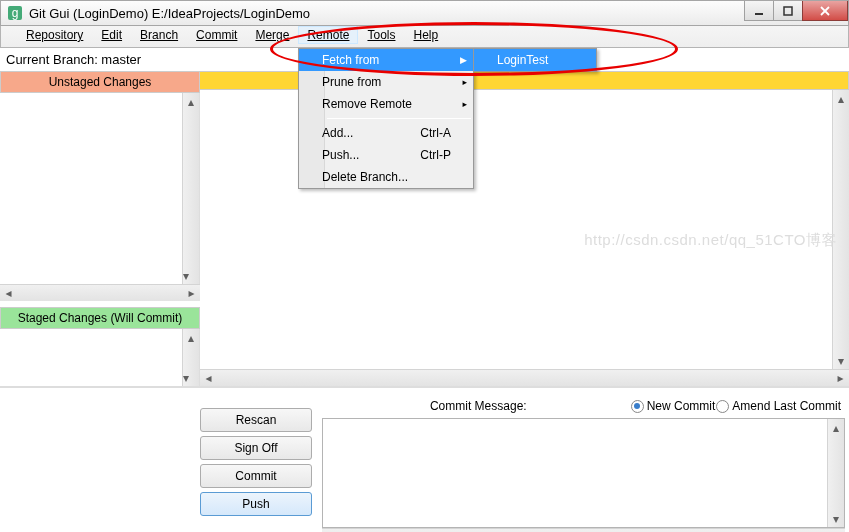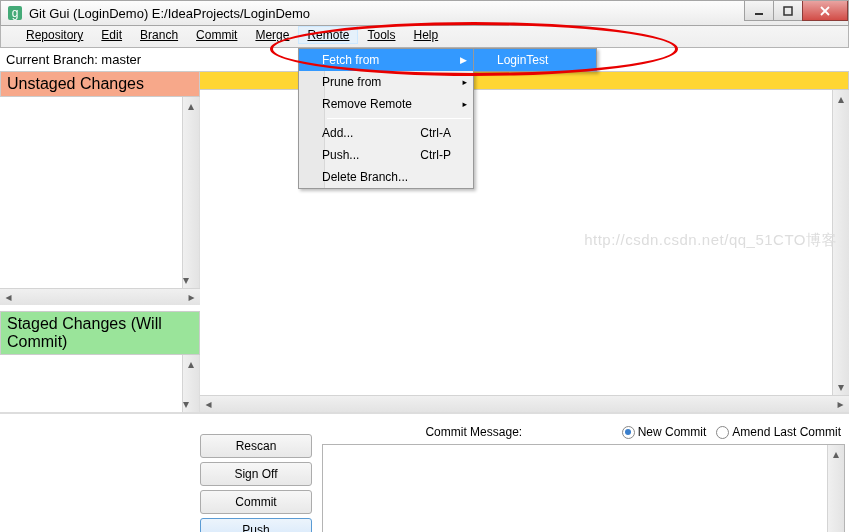--- a/index.html
+++ b/index.html
@@ -18,21 +18,21 @@
   .menubar { height: 22px; background: linear-gradient(#f5f5f5,#eee); border: 1px solid #b4b4b4; border-top: none; display: flex; align-items: flex-start; padding: 0 16px; text-decoration: underline; }
   .menu-item { padding: 2px 9px; display:flex; align-items:center; cursor:default; }
   .menu-item.open { background: #e5f1fb; border: 1px solid #cce8ff; padding:1px 8px; }
   
   
   .branch-bar { padding: 4px 6px; font-size: 13px; }
   
   
   .main { display: flex; width: 100%; }
   .left-col { width: 200px; display:flex; flex-direction:column; }
-  .panel-header { padding: 3px 6px; font-size: 16px; border:1px solid #ccc; }
+  .panel-header { padding: 3px 6px; font-size: 12px; border:1px solid #ccc;text-align:center; }
   .unstaged-hdr { background: #f7a88a; }
   .staged-hdr { background: #9ae49a; }
   .panel-body { background: #fff; position: relative; }
   .unstaged-body { height: 191px; border-right: 1px solid #ddd; }
   .staged-body { height: 57px; border-right:1px solid #ddd; }
   .vscroll { position: absolute; right: 0; top: 0; bottom: 0; width: 17px; background: linear-gradient(90deg,#f0f0f0,#e3e3e3); border-left:1px solid #d4d4d4; }
   .vscroll .arrow { height: 17px; display:flex;align-items:center;justify-content:center; color:#606060;}
   .hscroll { height: 17px; background: linear-gradient(#f0f0f0,#e3e3e3); border-top:1px solid #d4d4d4; display:flex; }
   .hscroll .arrow { width:17px; display:flex;align-items:center;justify-content:center;color:#606060;}
   .hscroll .track { flex:1; }
@@ -44,21 +44,21 @@
   .diff-body .vscroll-right { position:absolute; right:0; top:0; bottom:0; width:17px; background: linear-gradient(90deg,#f0f0f0,#e3e3e3); border-left:1px solid #d4d4d4; }
   
   
   .commit-panel { display:flex; border-top: 2px solid #ddd; padding-top: 6px; }
   .commit-buttons { width: 122px; display:flex; flex-direction:column; gap:4px; padding: 14px 10px 6px 6px; align-items:flex-end; }
   .cbtn { width: 112px; height: 24px; background: linear-gradient(#f7f7f7,#e8e8e8); border: 1px solid #acacac; border-radius:3px; font-size:12px; display:flex;align-items:center;justify-content:center; }
   .cbtn.active { background: linear-gradient(#ecf4fc,#d5e8fb); border-color:#5a9bd4; }
   .commit-right { flex:1; display:flex; flex-direction:column; padding-right:4px; }
   .commit-header { display:flex; align-items:center; height: 24px; padding: 0 4px; }
   .commit-label { flex:1; text-align:center; }
-  .radio-group { display:flex; gap: 10px; font-size:12px;}
+  .radio-group { display:flex; gap: 1px; font-size:12px;}
   .radio-opt { display:flex; align-items:center; gap:3px; }
   .radio-circle { width:13px;height:13px;border:1px solid #888;border-radius:50%;display:flex;align-items:center;justify-content:center;}
   .radio-circle.on::after { content:""; width:6px;height:6px;background:#3a7ecb;border-radius:50%;}
   .commit-msg-box { height: 110px; border:1px solid #b4b4b4; background:#fff; position:relative; display:flex;}
   .commit-msg-inner { flex:1; }
   .commit-msg-box .vscroll2 { width:17px; background:linear-gradient(90deg,#f0f0f0,#e3e3e3); border-left:1px solid #d4d4d4; display:flex;flex-direction:column;}
   .commit-msg-box .arrow { height:17px; display:flex;align-items:center;justify-content:center;color:#606060;}
   
   
   .dropdown { position:absolute; background:#f0f0f0; border:1px solid #999; box-shadow: 2px 2px 3px rgba(0,0,0,0.25); }

